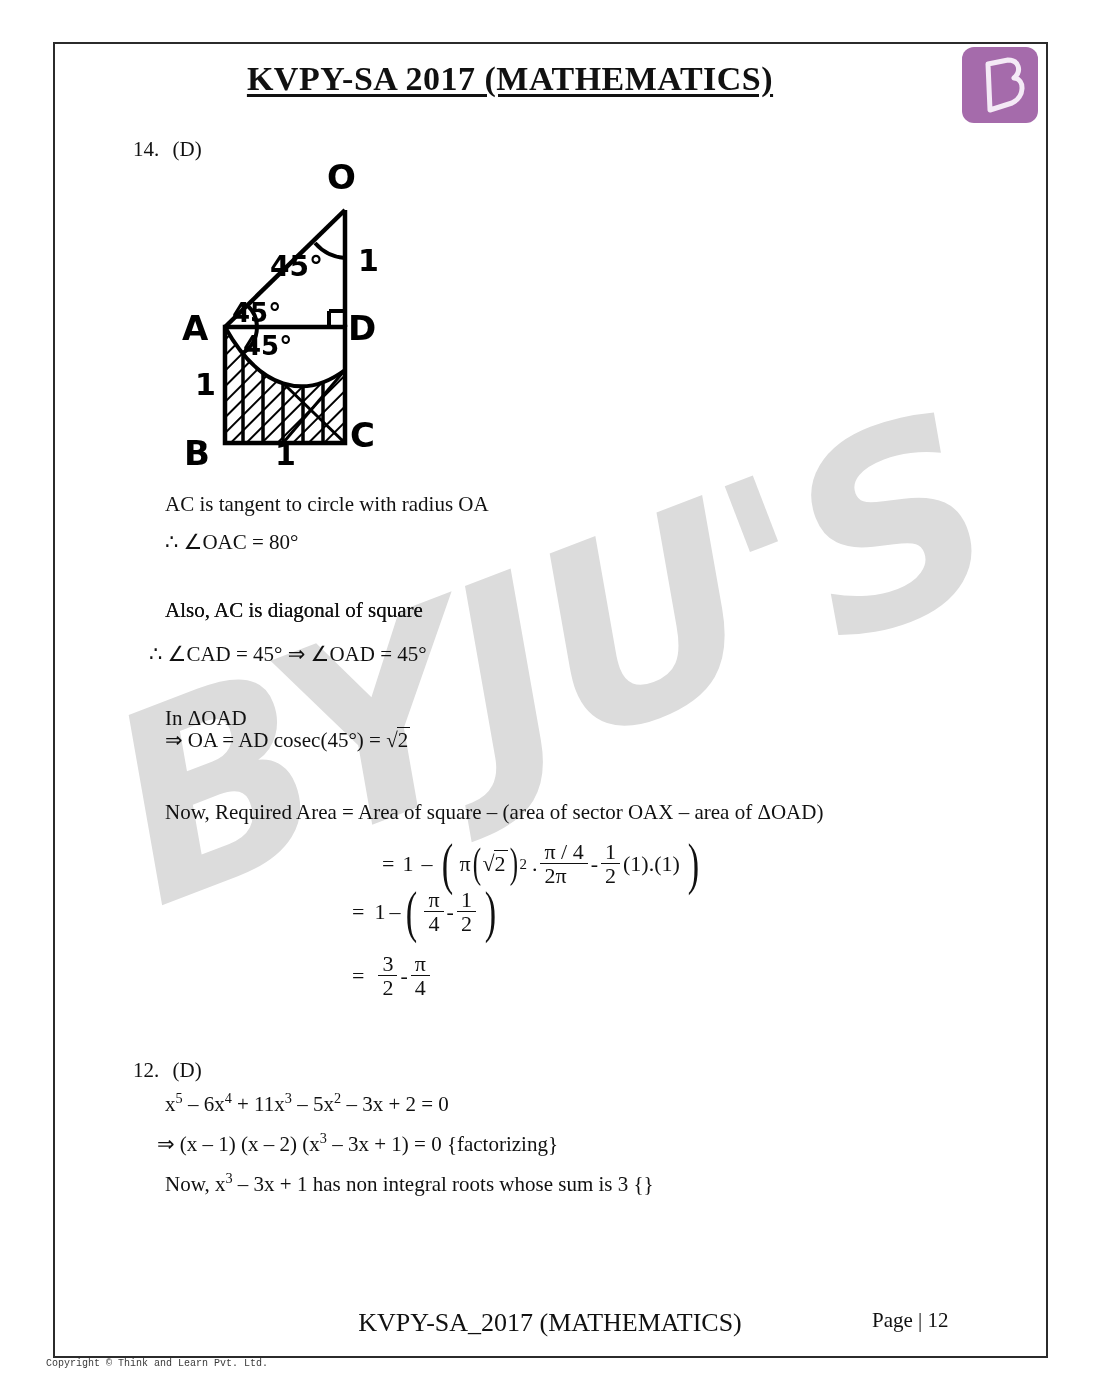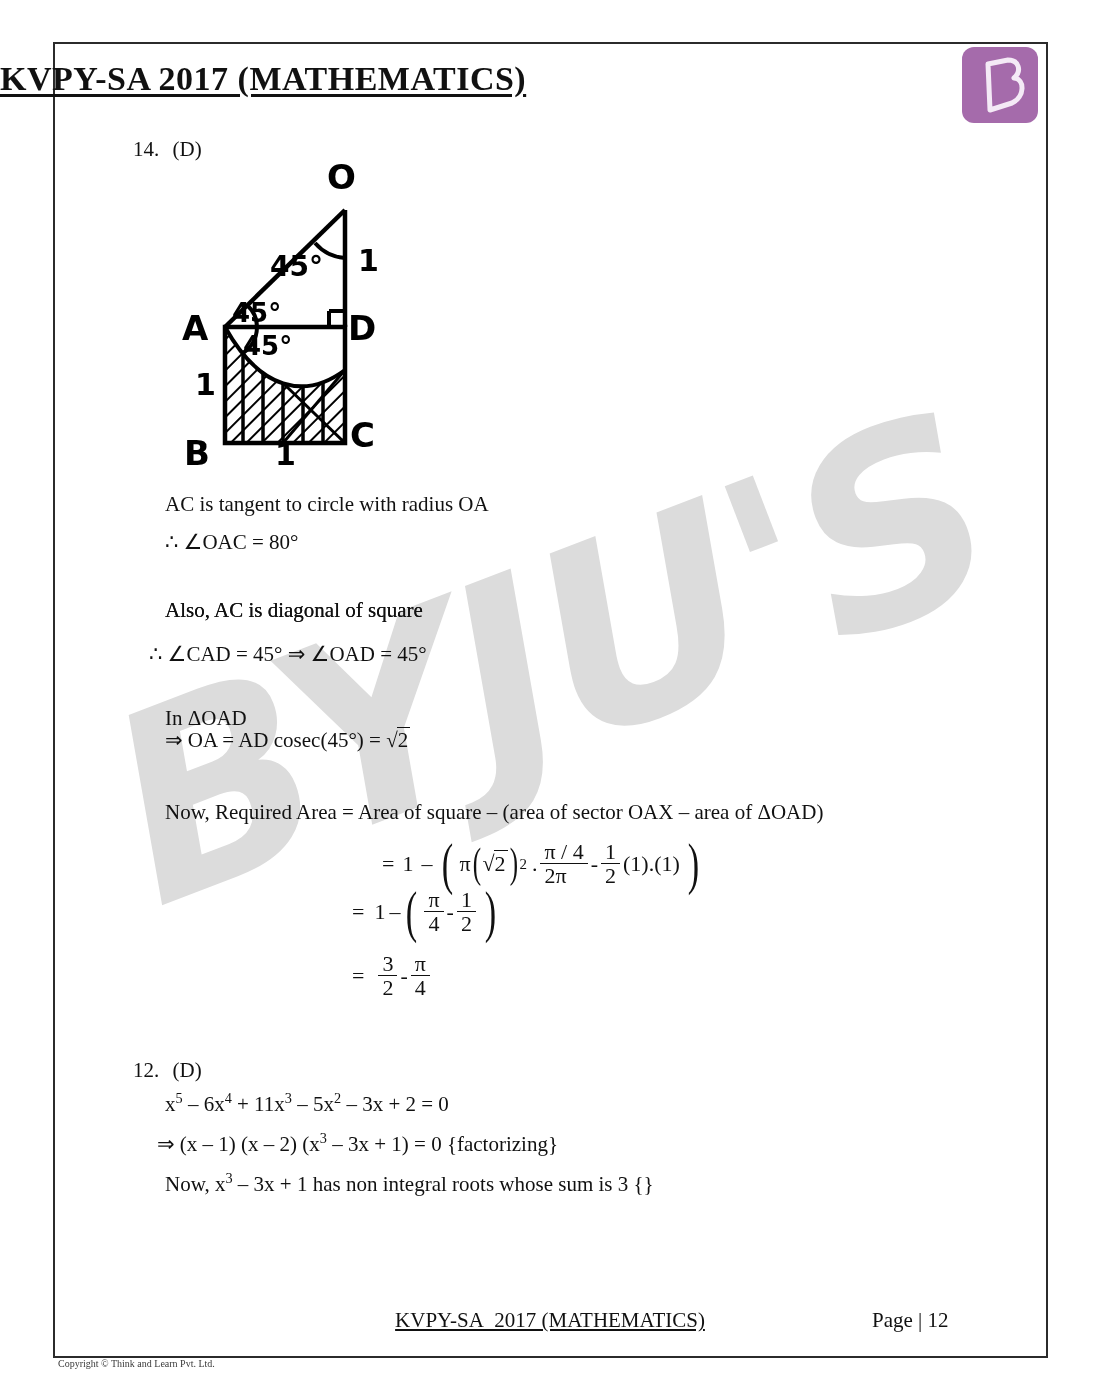--- a/index.html
+++ b/index.html
@@ -53,21 +53,21 @@
   #content {
     position: relative;
     z-index: 2;
   }
   
   #header-title {
     position: absolute;
     left: 0;
     top: 60px;
     width: 1020px;
-    text-align: left;
+    text-align: center;
     font-family: "Liberation Serif", serif;
     font-weight: bold;
     font-size: 34px;
     letter-spacing: 0.5px;
     color: #111;
   }
   #header-title u { text-decoration: underline; text-underline-offset: 4px; }
 
   #logo {
     position: absolute;
@@ -133,38 +133,37 @@
     align-items: center;
   }
 
   
   #footer-center {
     position: absolute;
     left: 0;
     top: 1308px;
     width: 1100px;
     text-align: center;
-    font-size: 21px;
-    font-family: "Liberation Serif", serif;
-    color: #111;
-    text-decoration: underline;
+    font-size: 26px;
+    font-family: "Liberation Serif", serif;
+    color: #111;
   }
   #footer-page {
     position: absolute;
     left: 872px;
     top: 1308px;
     font-size: 21px;
     font-family: Liberation Serif, serif;
     color: #111;
   }
   #copyright {
     position: absolute;
-    left: 58px;
+    left: 46px;
     top: 1358px;
-    font-family: Liberation Serif, serif;
+    font-family: Liberation Mono, monospace;
     font-size: 10px;
     color: #3a3a3a;
     white-space: nowrap;
   }
   
   #diagram { position: absolute; left: 165px; top: 165px; width: 260px; height: 320px; }
 </style>
 </head>
 <body>
 

